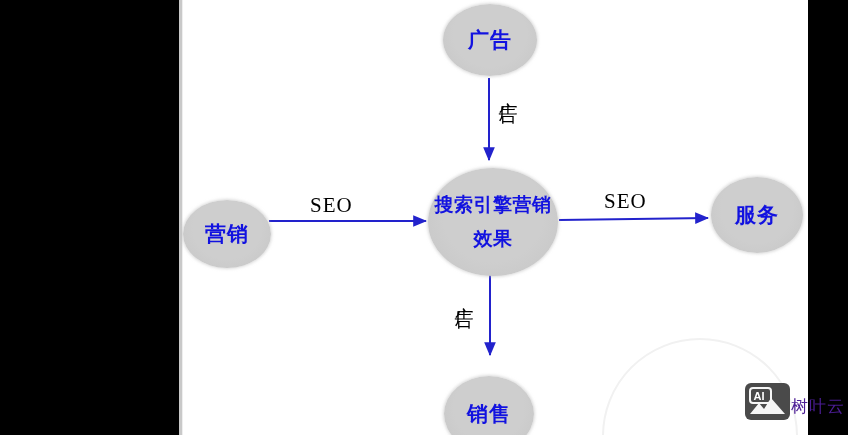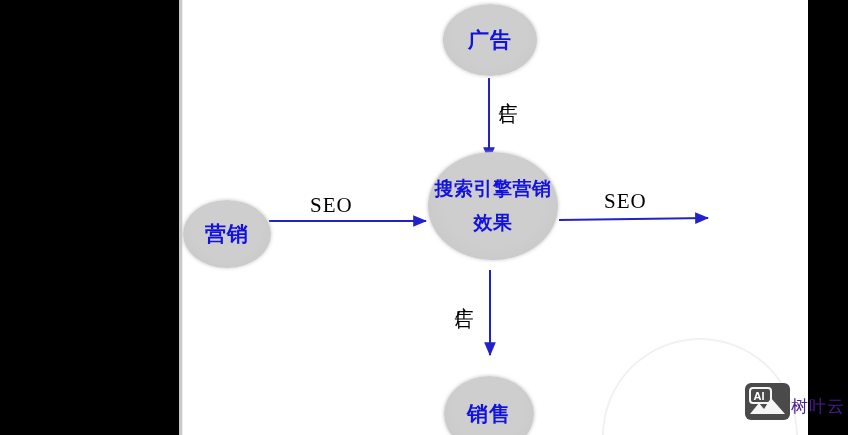--- a/index.html
+++ b/index.html
@@ -31,21 +31,21 @@
     box-shadow: 0 0 3px 1px rgba(190,190,190,0.55);
     display: flex; flex-direction: column;
     align-items: center; justify-content: center;
     color: #1212e0;
     font-weight: bold;
     text-align: center;
   }
   .node-label { font-size: 21px; letter-spacing: 1px; }
   .node.ad        { left: 443px; top: 4px;   width: 94px;  height: 72px; }
   .node.marketing { left: 183px; top: 200px; width: 88px;  height: 68px; }
-  .node.center    { left: 428px; top: 152px; width: 130px; height: 108px; gap: 8px; }
+  .node.center    { left: 428px; top: 168px; width: 130px; height: 108px; gap: 8px; }
   .node.service   { left: 711px; top: 177px; width: 92px;  height: 76px; }
   .node.sales     { left: 444px; top: 376px; width: 90px;  height: 76px; }
   .node.center .node-line { font-size: 19px; line-height: 26px; letter-spacing: 0.5px; }
 
   .edge-label {
     position: absolute;
     color: #000000;
     font-family: "Liberation Serif", serif;
   }
   .edge-label.seo { font-size: 21px; letter-spacing: 1px; }
@@ -95,20 +95,23 @@
 
   <div class="node marketing">
     <span class="node-label">营销</span>
   </div>
 
   <div class="node center">
     <span class="node-line">搜索引擎营销</span>
     <span class="node-line">效果</span>
   </div>
 
+  <div class="node service">
+    <span class="node-label">服务</span>
+  </div>
 
   <div class="node sales">
     <span class="node-label">销售</span>
   </div>
 
   <span class="edge-label vertical ad-top">广告</span>
   <span class="edge-label seo seo-left">SEO</span>
   <span class="edge-label seo seo-right">SEO</span>
   <span class="edge-label vertical ad-bottom">广告</span>
 

